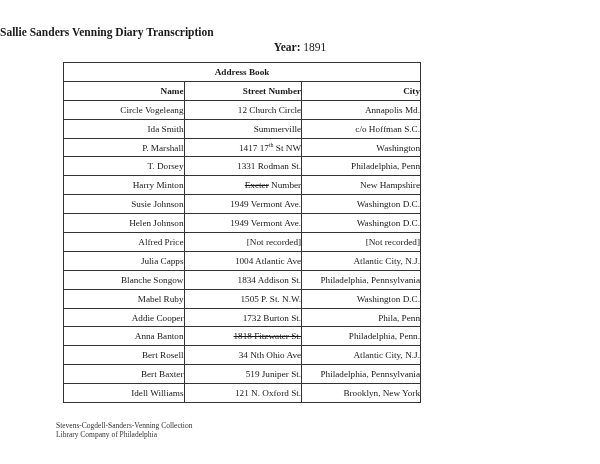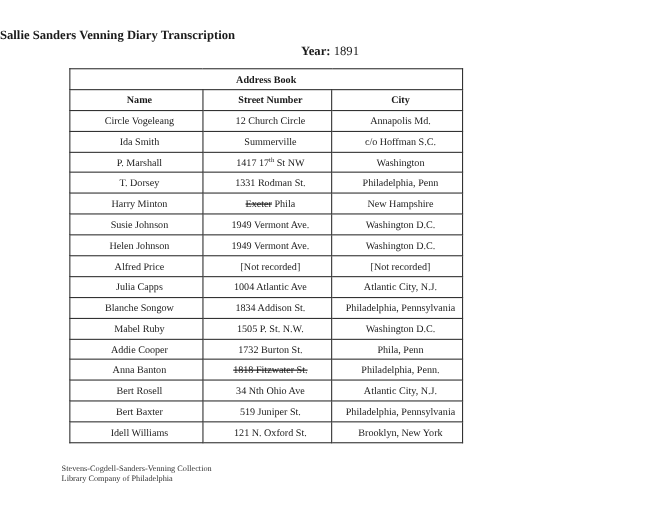--- a/index.html
+++ b/index.html
@@ -18,21 +18,21 @@
     }
     .year-line .lbl { font-weight: bold; }
     table.addr {
       position: absolute; left: 63px; top: 62px; width: 358px;
       border-collapse: collapse;
       font-size: 9.2px;
     }
     table.addr td, table.addr th {
       border: 1px solid #333;
       height: 17.9px; padding: 0 0 0 6px;
-      text-align: center; vertical-align: middle;
+      text-align: right; vertical-align: middle;
       white-space: nowrap; font-weight: normal;
     }
     table.addr th.caption { text-align: center; font-weight: bold; padding: 0; }
     table.addr th.colh { font-weight: bold; }
     col.c1 { width: 121px; }
     col.c2 { width: 118px; }
     col.c3 { width: 119px; }
     .strike { text-decoration: line-through; }
     sup { font-size: 6px; line-height: 0; }
     .footer {
@@ -81,21 +81,21 @@
       <td><span>1417 17</span><sup>th</sup><span> St NW</span></td>
       <td>Washington</td>
     </tr>
     <tr>
       <td>T. Dorsey</td>
       <td>1331 Rodman St.</td>
       <td>Philadelphia, Penn</td>
     </tr>
     <tr>
       <td>Harry Minton</td>
-      <td><span class="strike">Exeter</span><span> Phila</span></td>
+      <td><span class="strike">Exeter</span><span> Number</span></td>
       <td>New Hampshire</td>
     </tr>
     <tr>
       <td>Susie Johnson</td>
       <td>1949 Vermont Ave.</td>
       <td>Washington D.C.</td>
     </tr>
     <tr>
       <td>Helen Johnson</td>
       <td>1949 Vermont Ave.</td>

